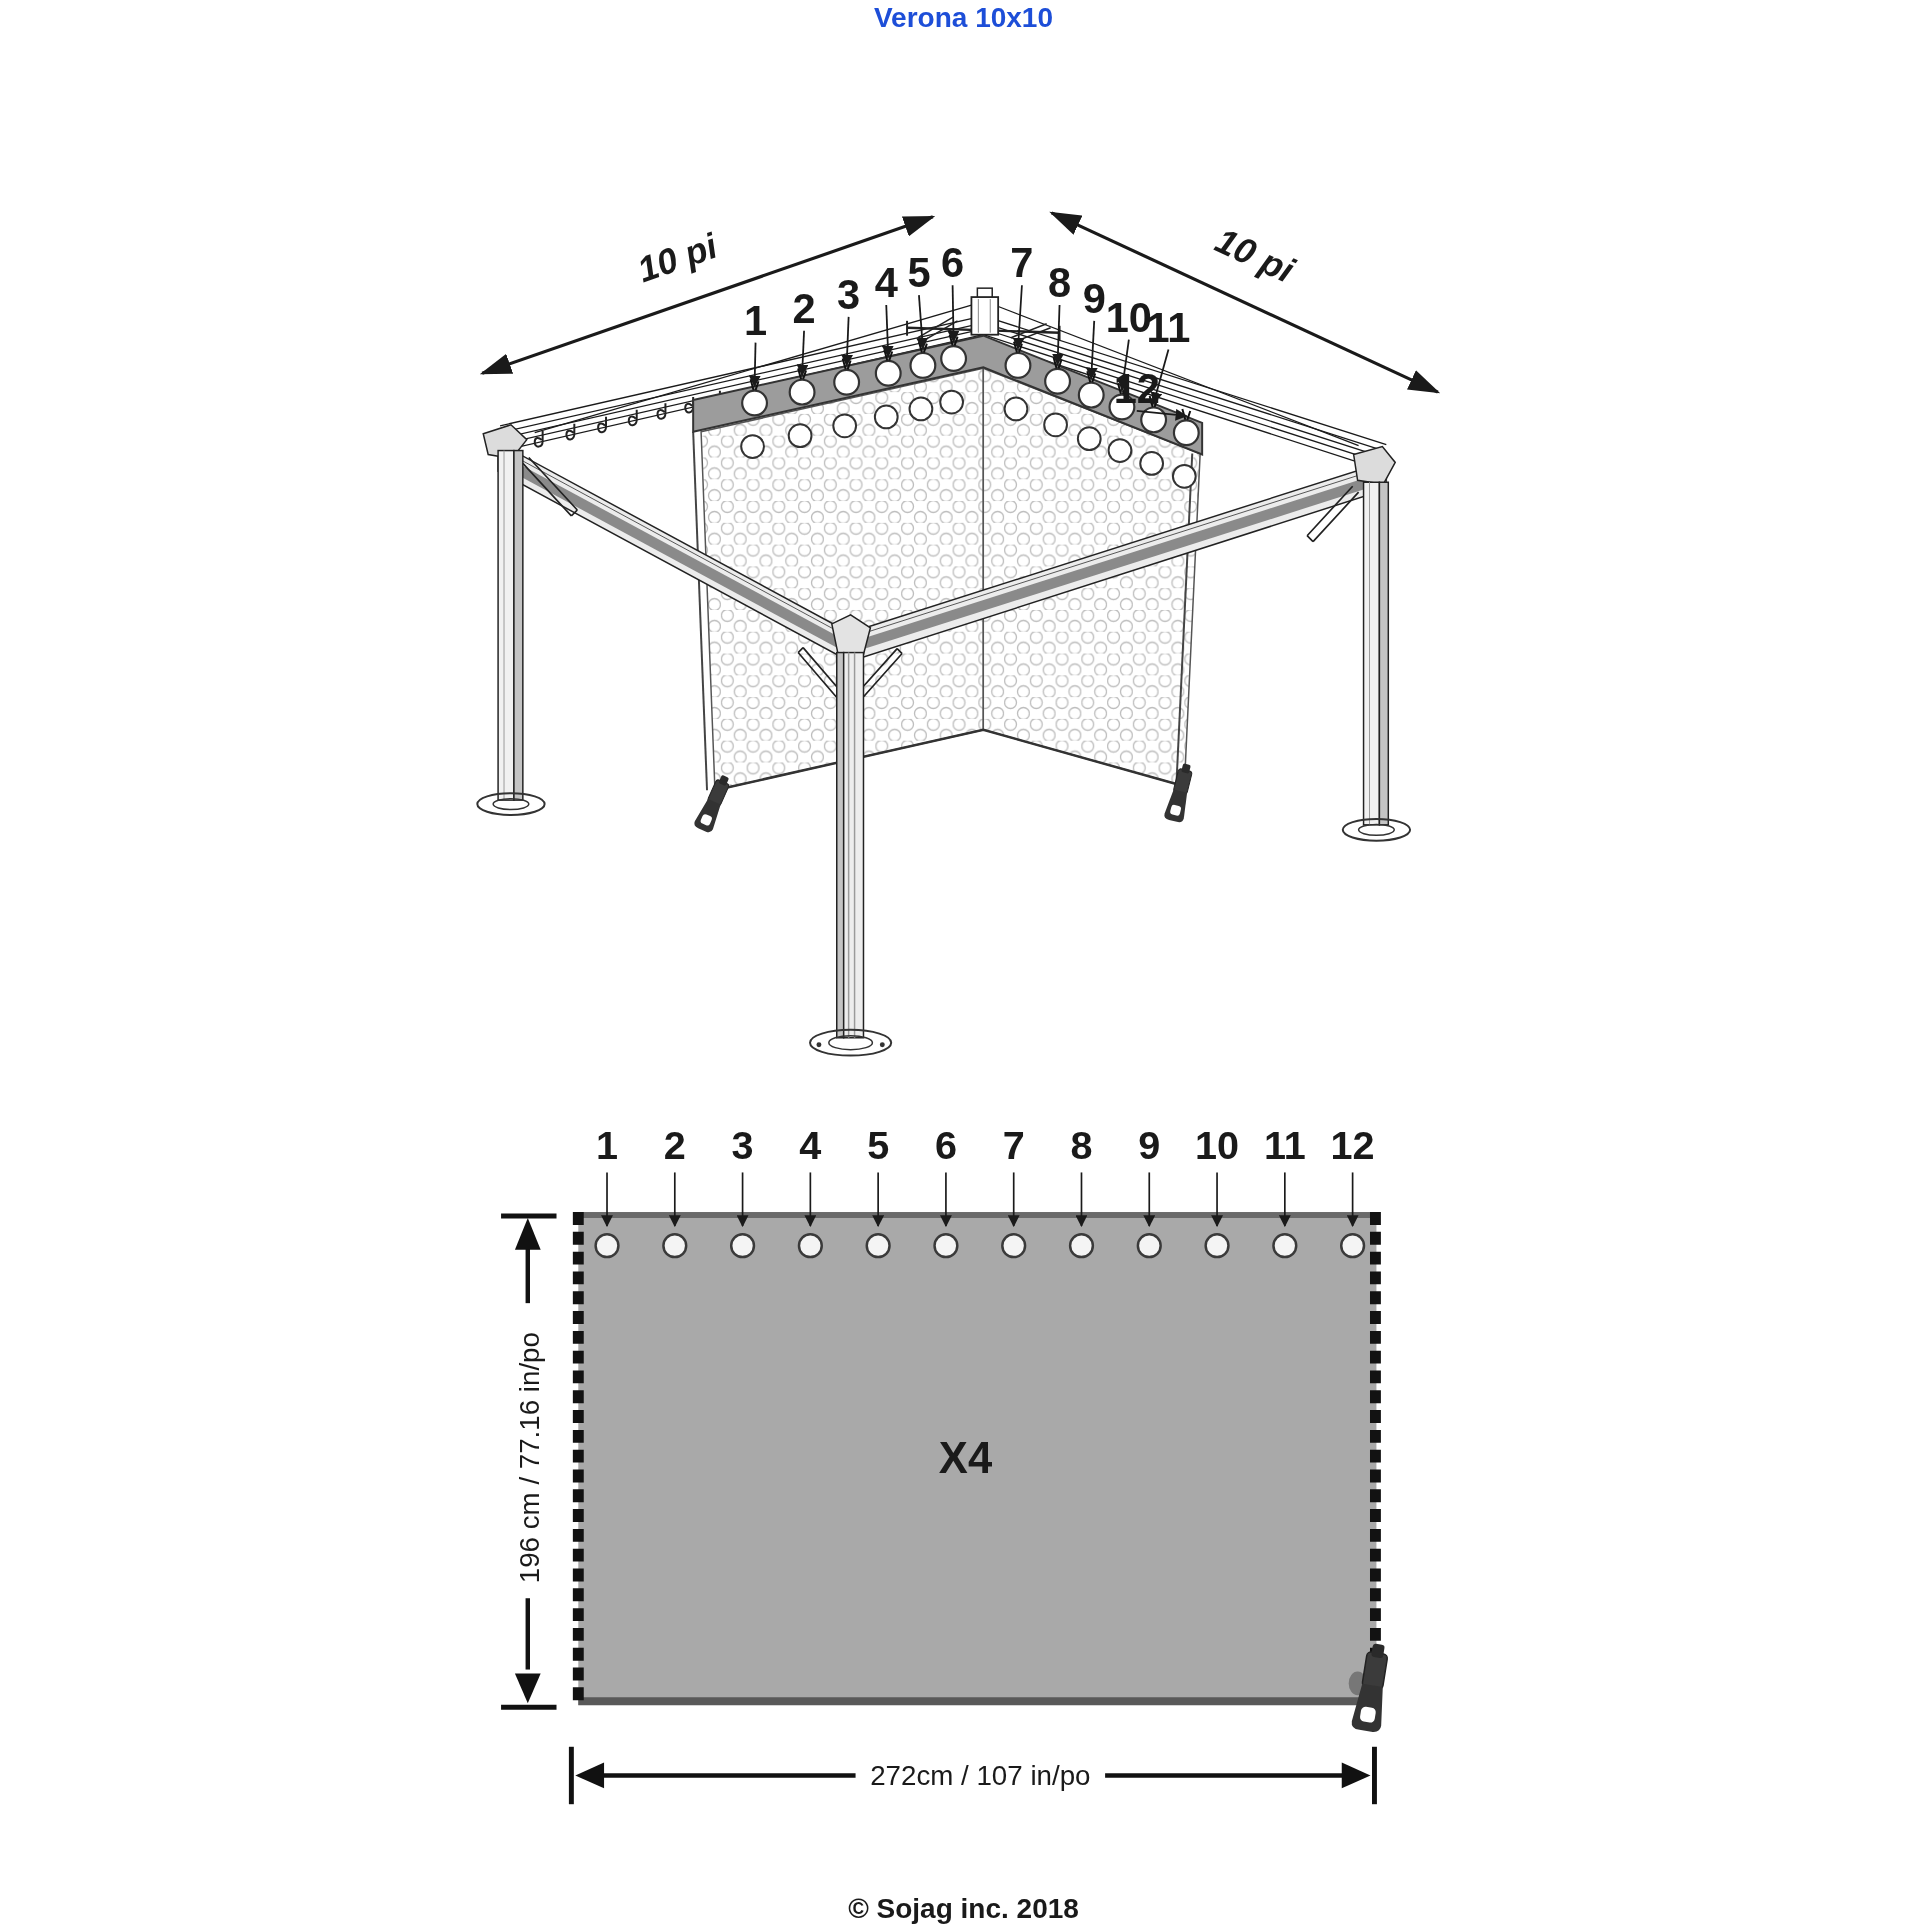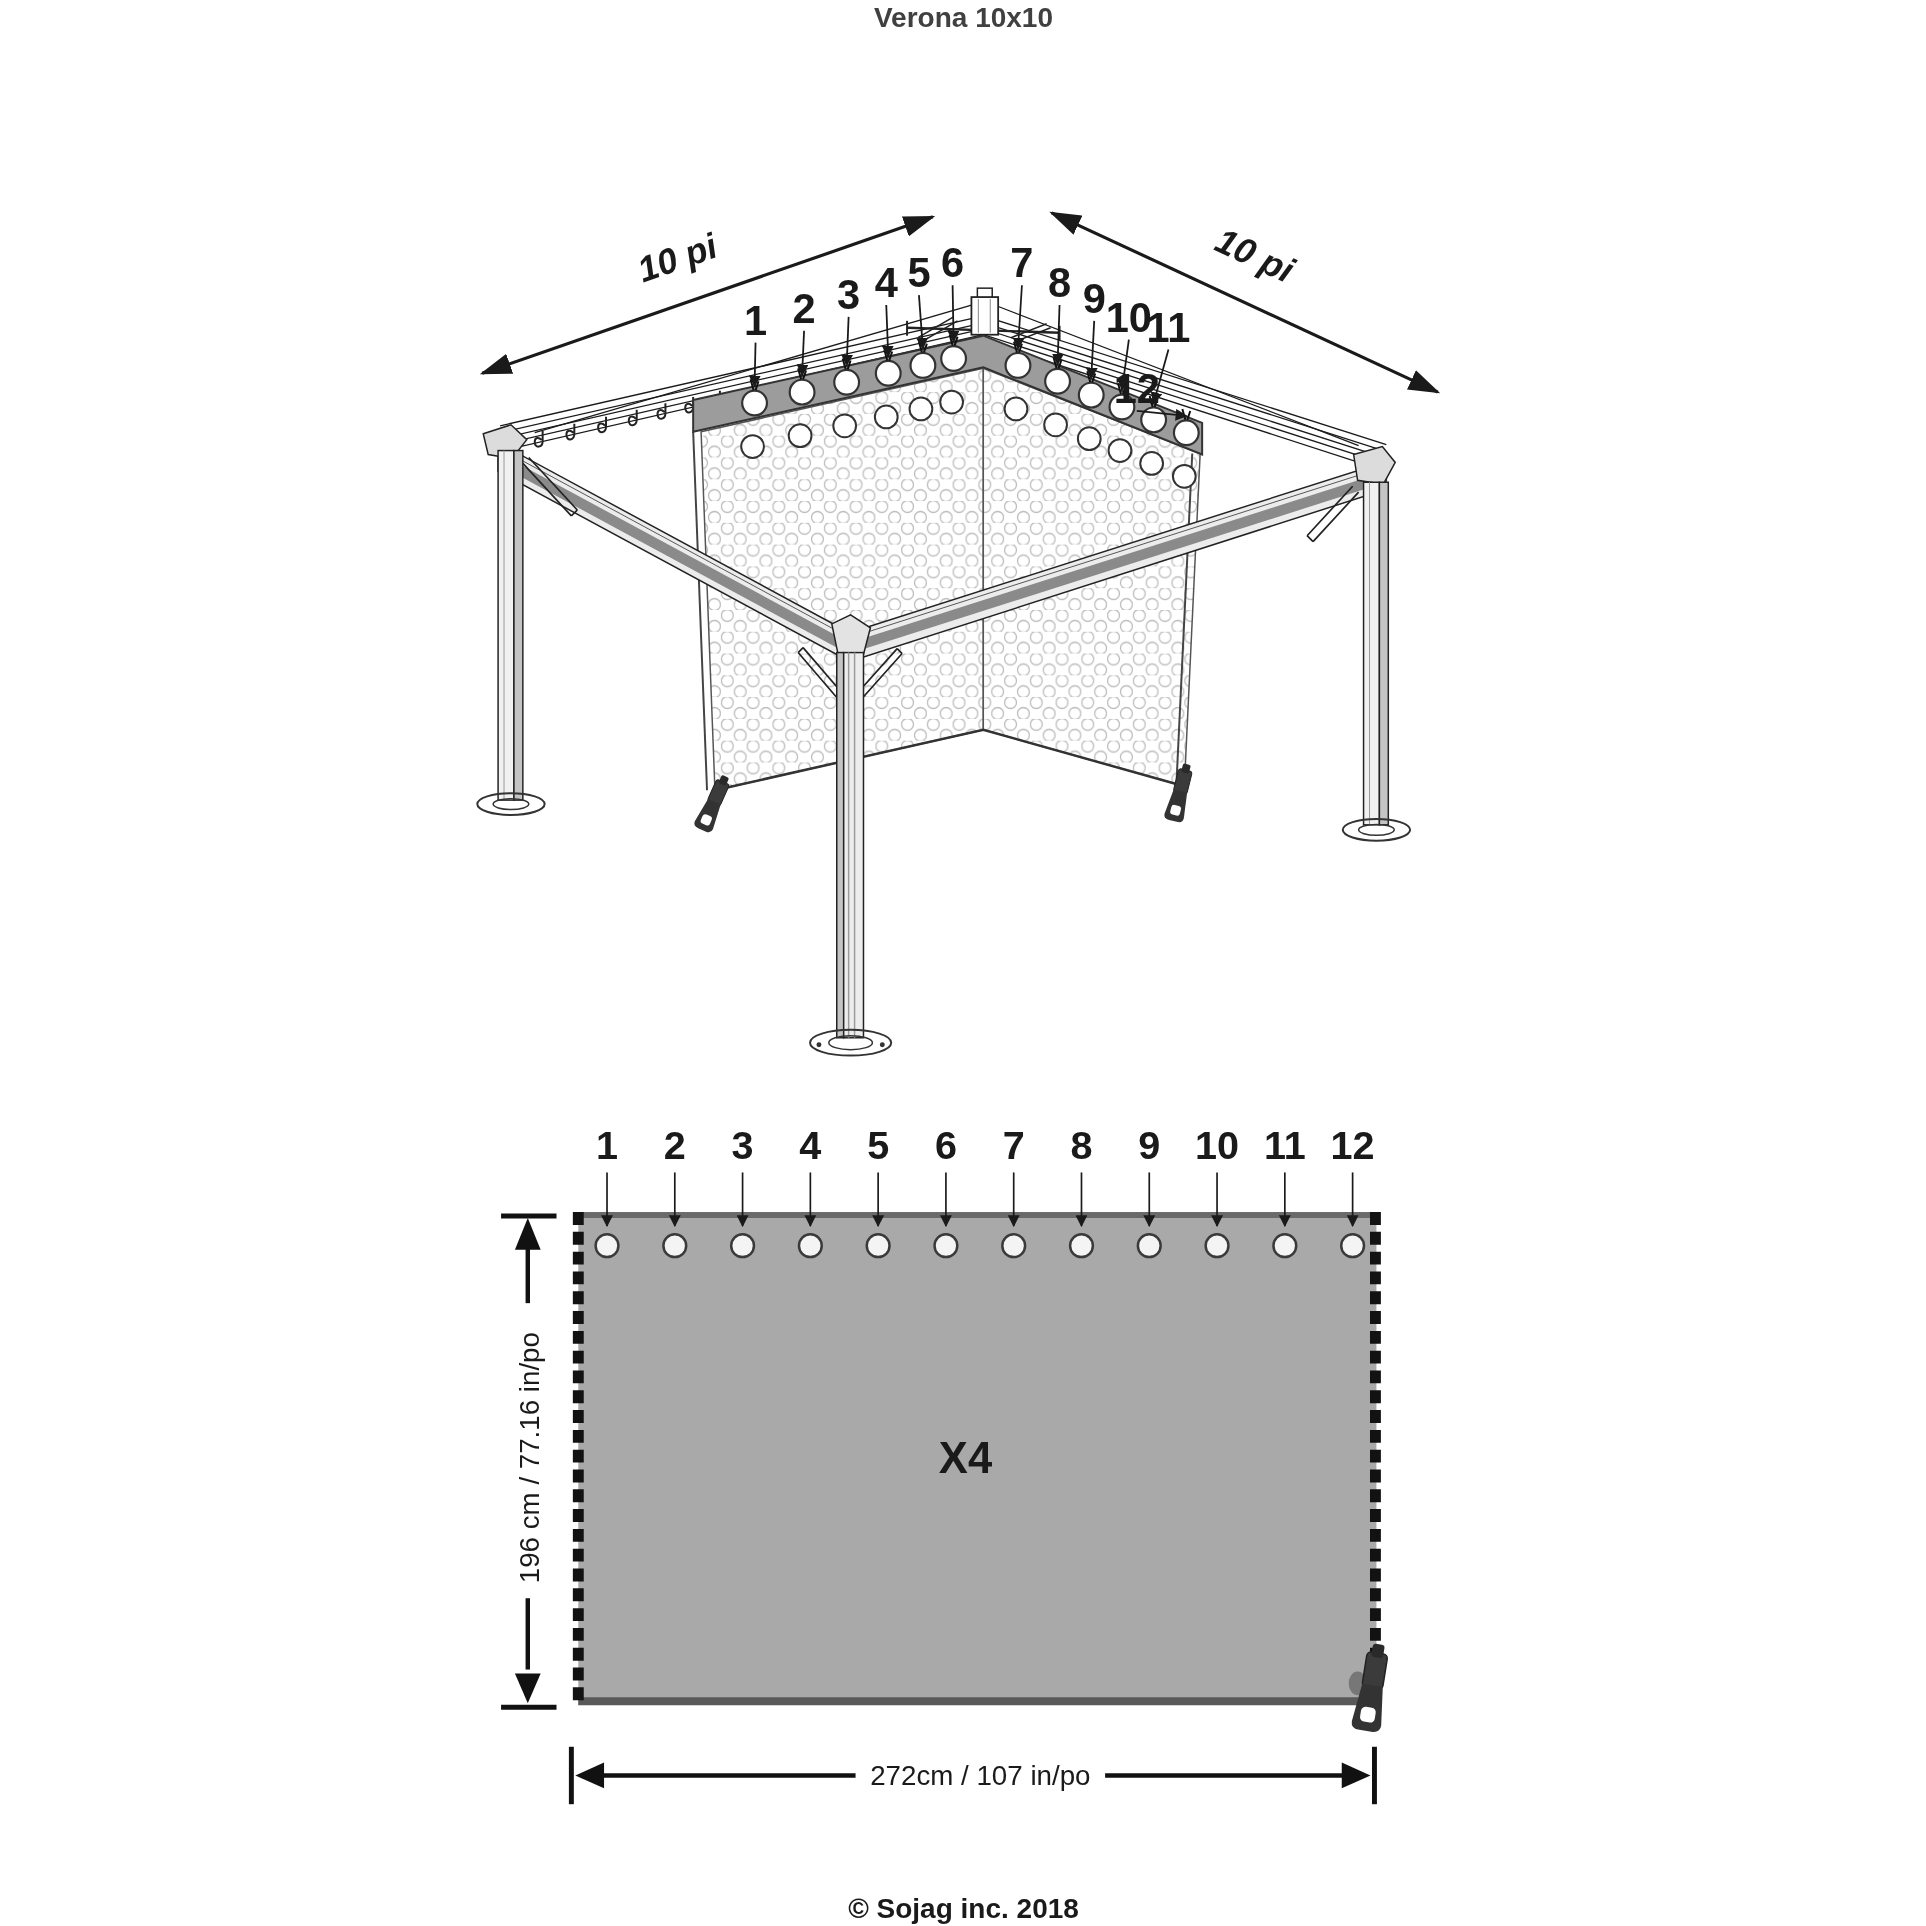--- a/index.html
+++ b/index.html
@@ -1,19 +1,19 @@
 <!DOCTYPE html>
 <html><head>
 <meta charset="utf-8">
 <style>
   html,body{margin:0;padding:0;background:#fff;}
   body{width:1927px;height:1927px;position:relative;font-family:"Liberation Sans",sans-serif;color:#111;}
   .stage{position:absolute;left:0;top:0;width:1927px;height:1927px;}
   .title{position:absolute;left:0;top:2px;width:100%;text-align:center;
-         font-size:28px;line-height:32px;font-weight:bold;color:#404040;}
+         font-size:28px;line-height:32px;font-weight:bold;color:#1d4ed8;}
   .copyright{position:absolute;left:0;top:1893px;width:100%;text-align:center;
          font-size:28px;font-weight:bold;color:#1a1a1a;}
   svg text{font-family:"Liberation Sans",sans-serif;}
   .num{font-size:42px;font-weight:bold;fill:#1a1a1a;}
   .numflat{font-size:40px;font-weight:bold;fill:#1a1a1a;}
   .dimtxt{font-size:28px;font-weight:normal;fill:#1a1a1a;}
   .pitxt{font-size:36px;font-weight:bold;font-style:italic;fill:#1a1a1a;}
   .x4{font-size:44px;font-weight:bold;fill:#1a1a1a;}
 </style>
 </head>

